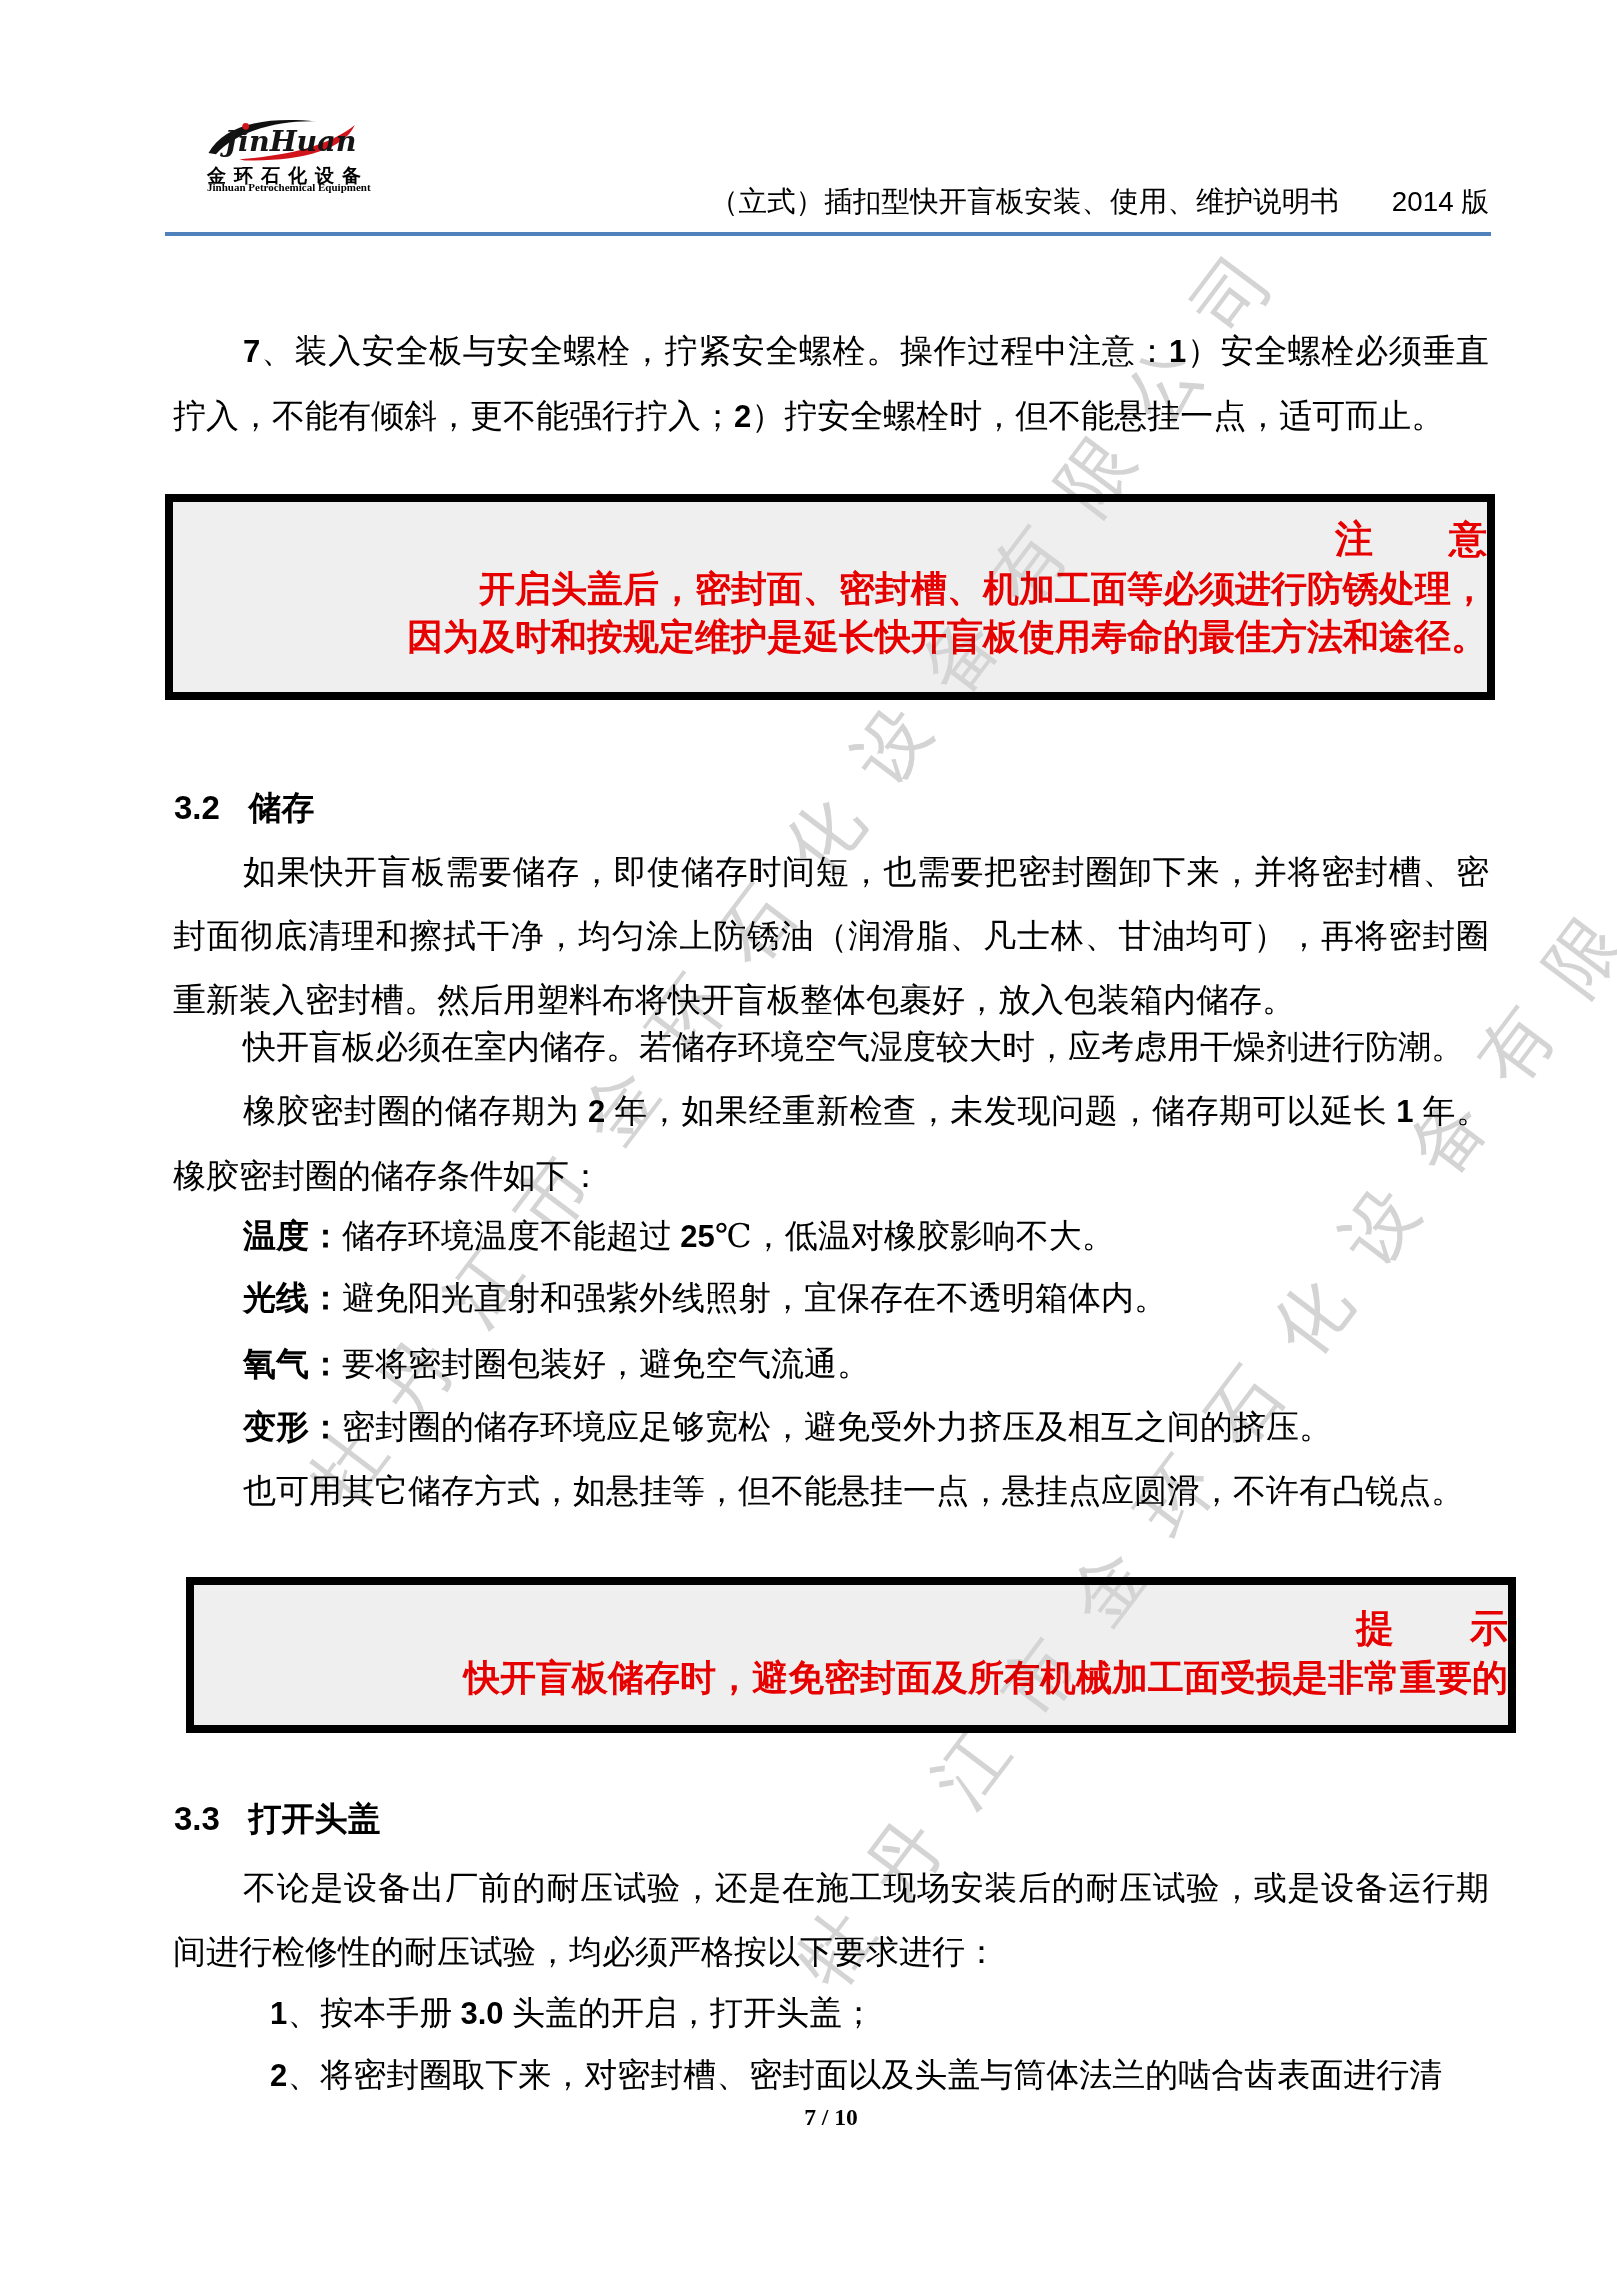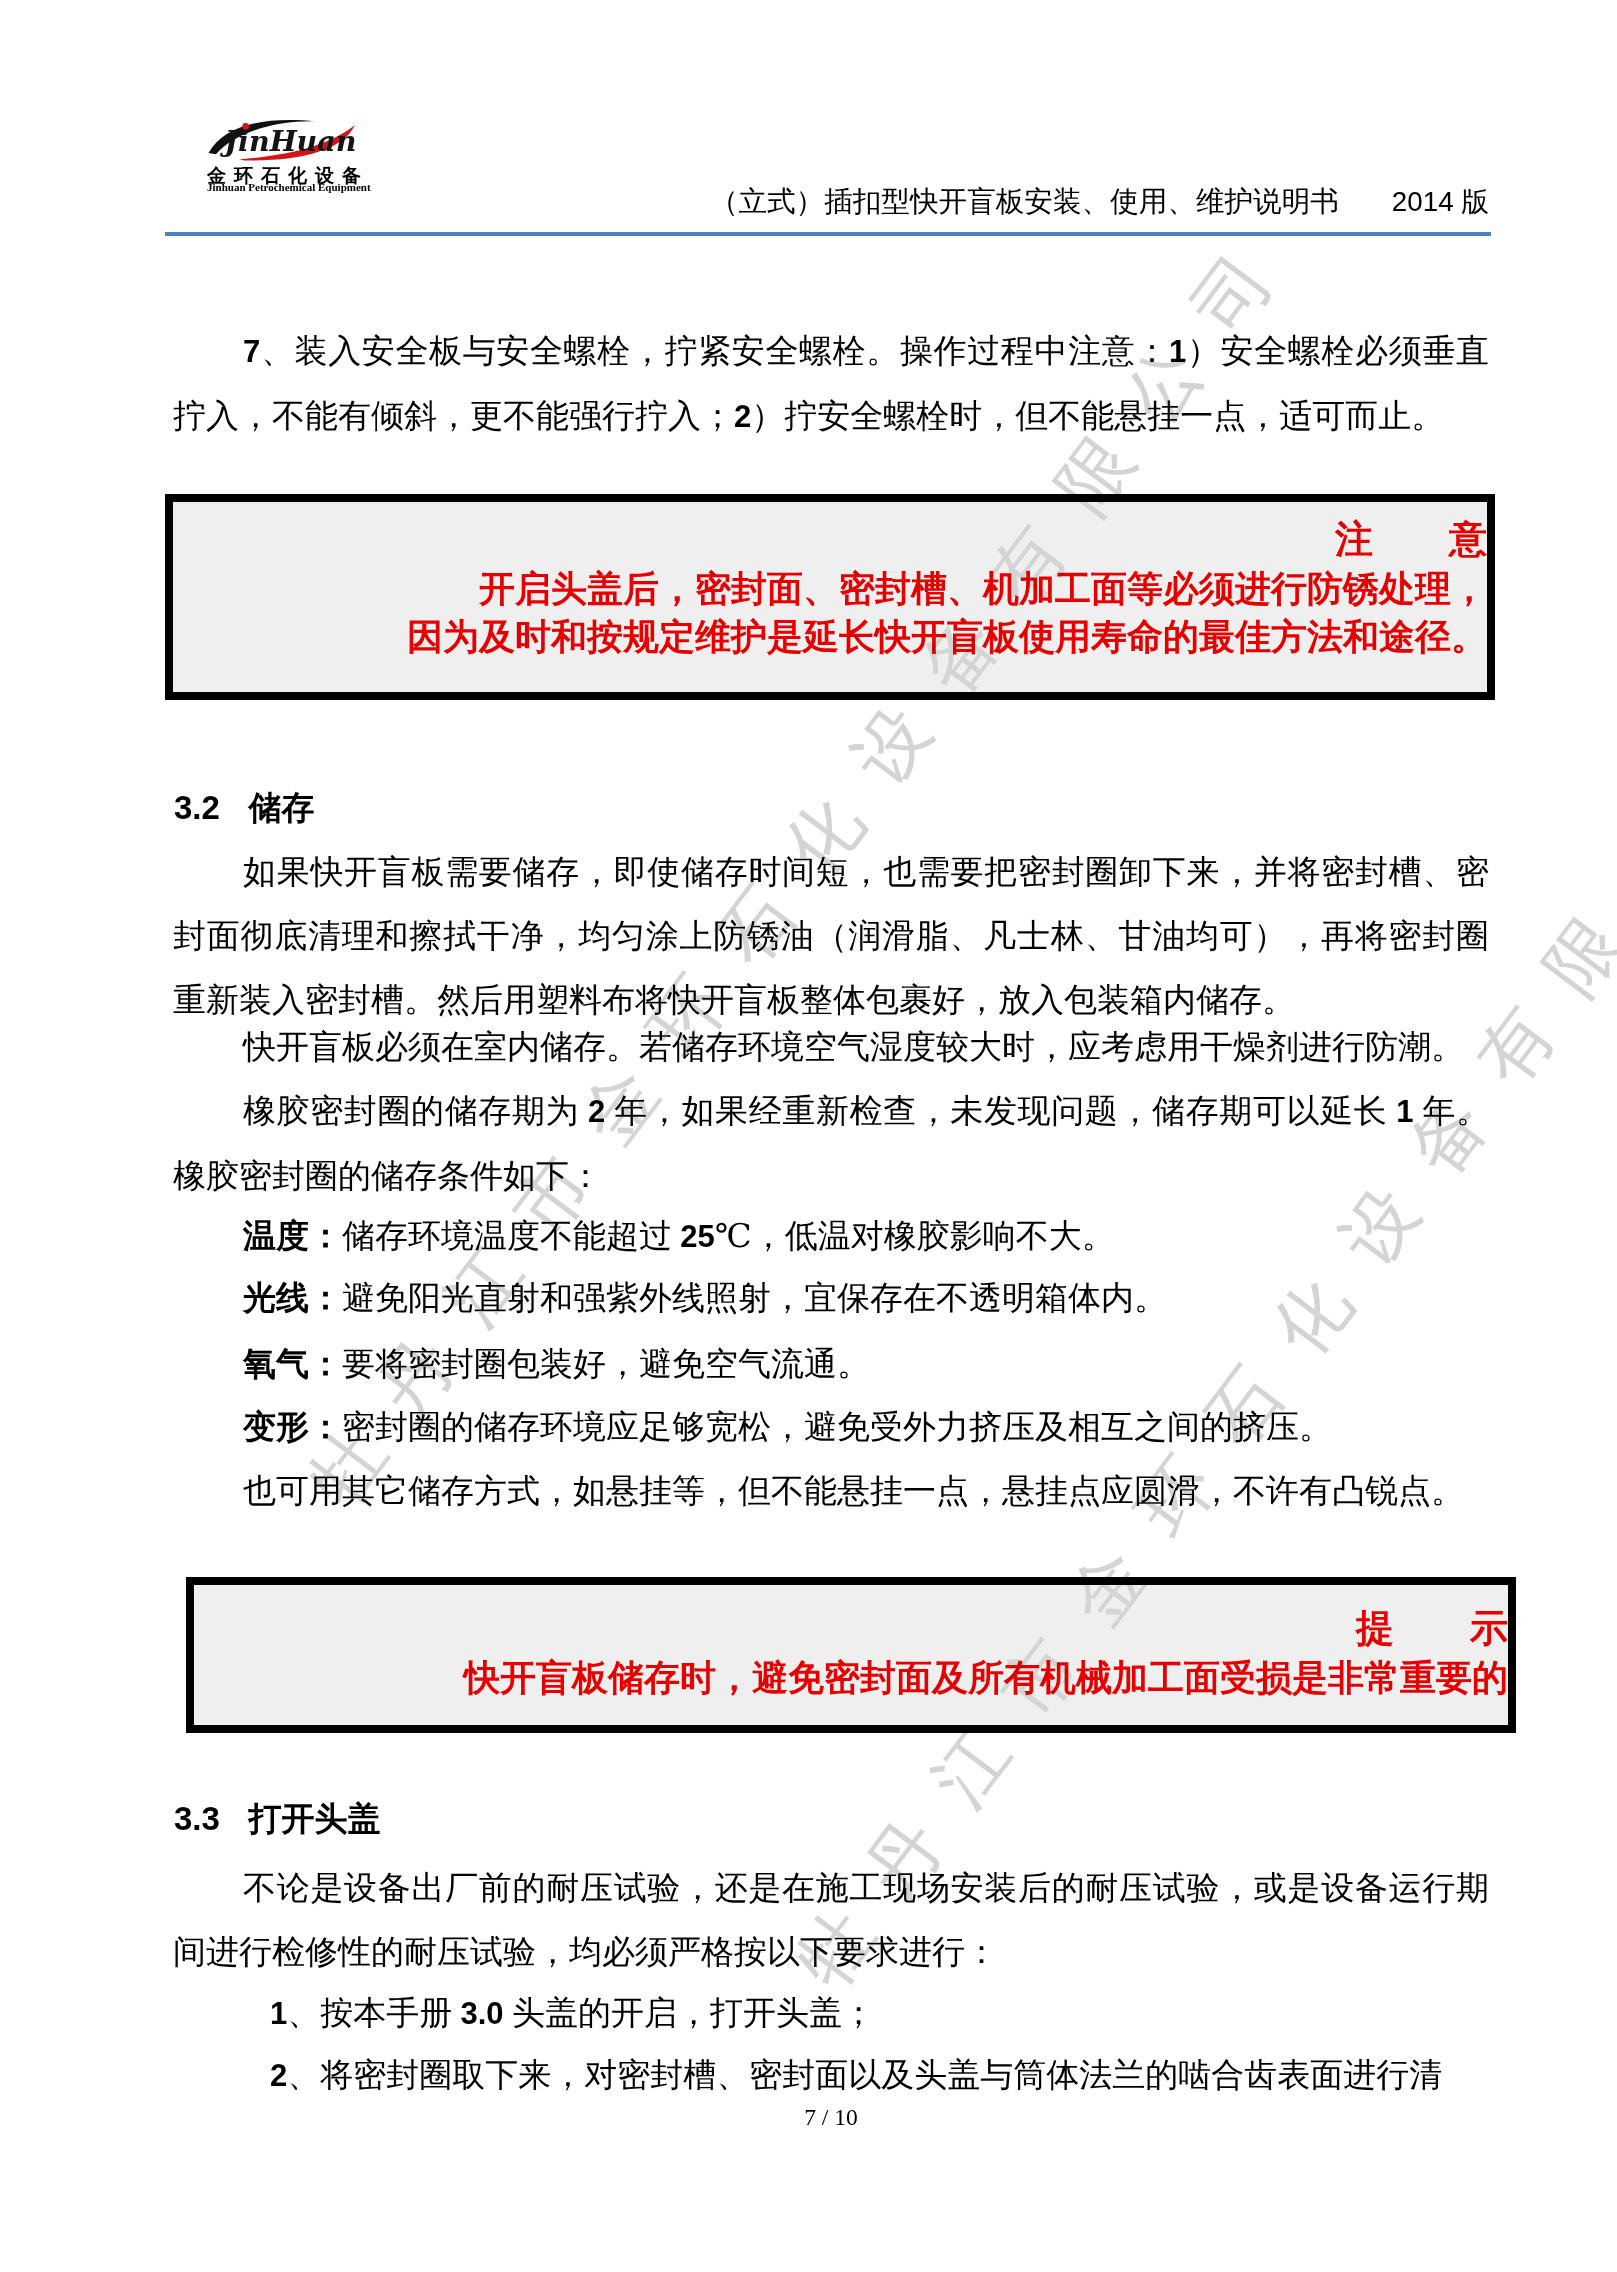--- a/index.html
+++ b/index.html
@@ -28,21 +28,21 @@
   .section-h .sec-title{font-weight:bold; margin-left:28.6px;}
   
   .alert-box{left:165px; width:1330px; border:8px solid #000; background:var(--boxbg); text-align:right; box-sizing:border-box;}
   #notice-box{top:494px; height:206px;}
   #tip-box{top:1577px; height:156px;margin-left:21px;}
   .box-title{color:var(--red); font-weight:bold; font-size:38px; line-height:38px; margin-top:18px;}
   #tip-box .box-title{margin-top:24px;}
   .box-line{color:var(--red); font-weight:bold; font-size:36px; line-height:48px; margin-top:7.4px;}
   #notice-box .box-line + .box-line{margin-top:0px;}
   
-  #footer{left:173px; top:2103px; width:1316px; text-align:center; font-size:23.6px; font-weight:normal; line-height:28.6px;}
+  #footer{left:173px; top:2103px; width:1316px; text-align:center; font-size:23.6px; font-weight:bold; line-height:28.6px;}
   
   .wm{
     position:absolute; white-space:nowrap; font-size:73px; letter-spacing:40px;
     color:var(--wm); mix-blend-mode:darken; transform:rotate(-53deg);
     transform-origin:50% 50%; pointer-events:none; z-index:6;
   }
   #wm1{left:12.4px; top:816px;}
   #wm2{left:500px; top:1297px;}
 </style>
 </head>

